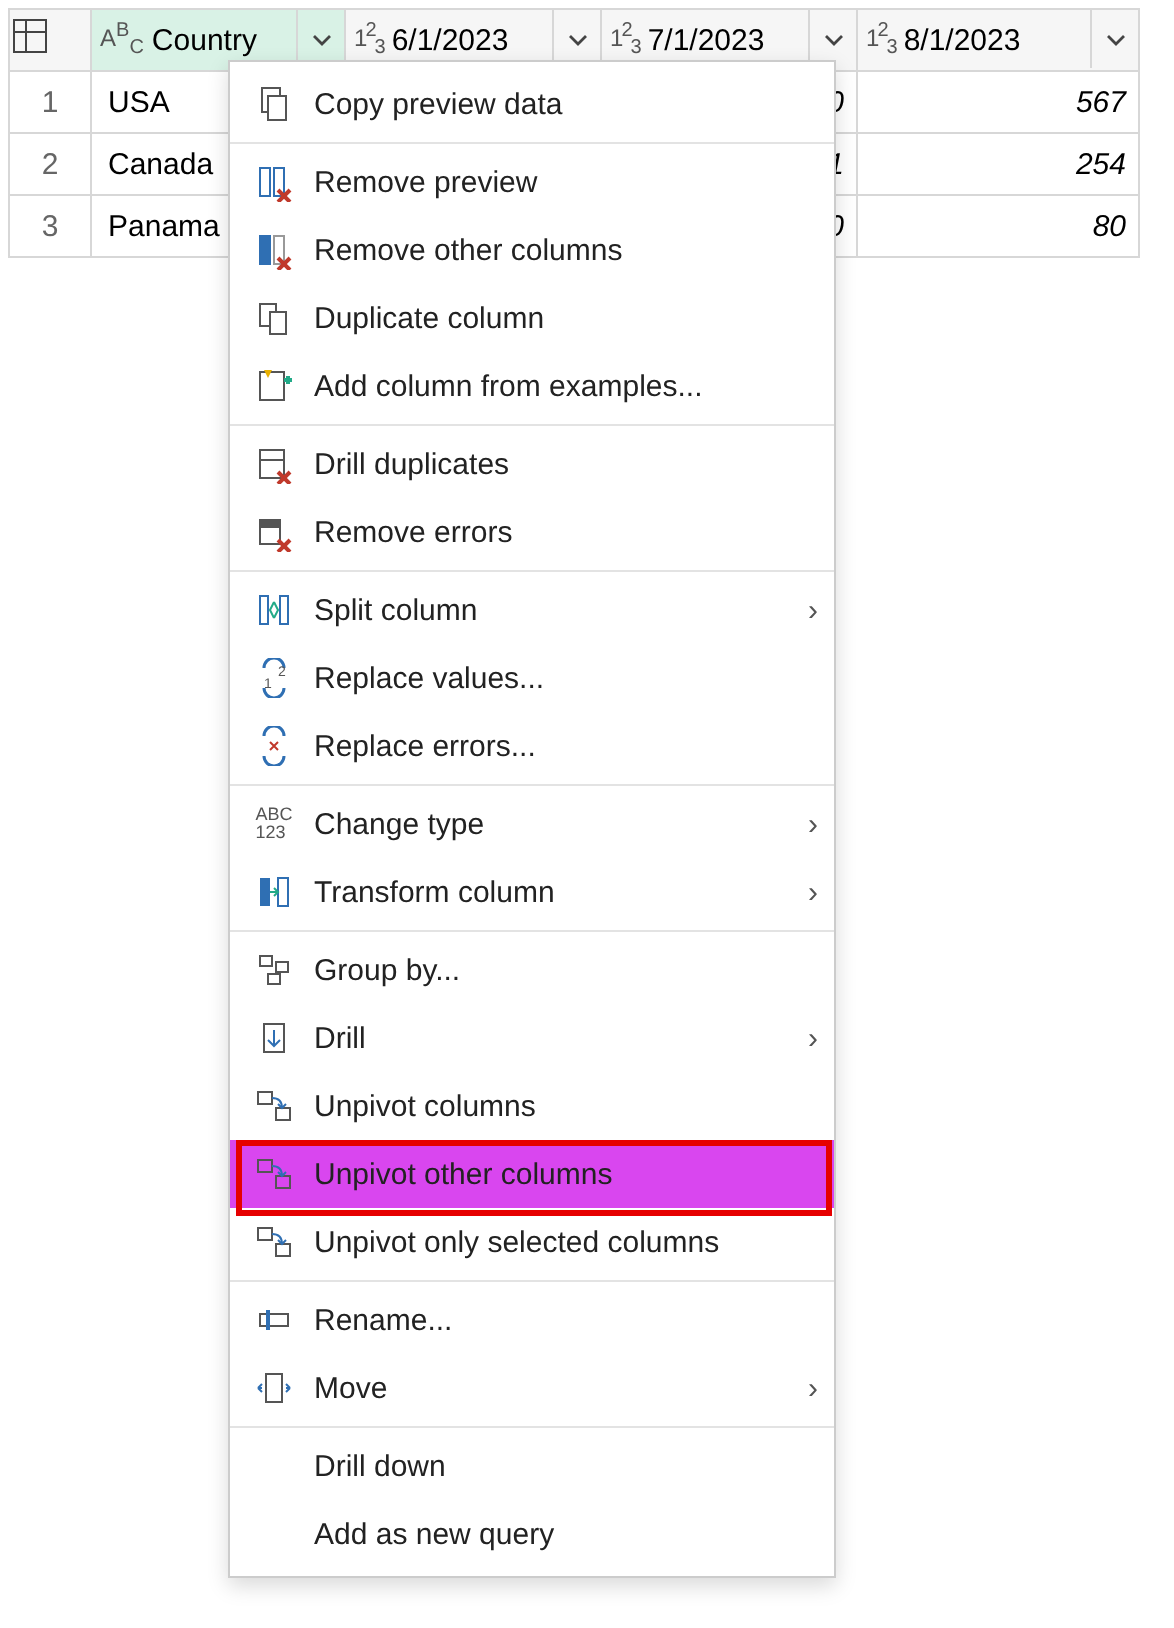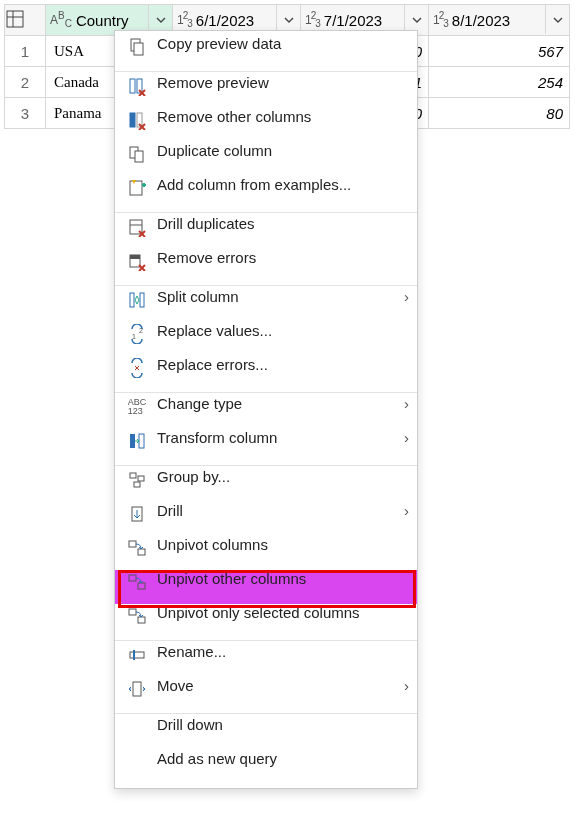--- a/index.html
+++ b/index.html
@@ -9,32 +9,32 @@
   .table { border-collapse: collapse; position: absolute; top: 4px; left: 4px; font-size: 15px; }
   .table th, .table td { border: 1px solid #d7d7d7; height: 31px; text-align: left; }
   .table th { background: #f6f6f6; font-weight: normal; position: relative; }
   .table th.selected { background: #d9f2e6; }
   .table .rowhdr { width: 41px; text-align: center; color: #666; }
   .table th.corner { width: 41px; }
   .table .c-country { width: 127px; }
   .table .c-date    { width: 128px; }
   .table .c-date2   { width: 128px; }
   .table .c-date3   { width: 141px; }
-  .table td.txt { padding-left: 8px; font-family: Liberation Serif, serif; }
+  .table td.txt { padding-left: 8px; }
   .table td.num { text-align: right; padding-right: 6px; font-style: italic; }
   .table td.last { font-style: italic; }
   .col-label { display: flex; align-items: center; height: 100%; padding-left: 4px; }
   .type-ico { font-size: 12px; color: #555; margin-right: 4px; font-weight: normal; }
   .type-num { font-size: 12px; color: #555; margin-right: 4px; letter-spacing: -1px; }
   .dd { position: absolute; right: 0; top: 0; width: 24px; height: 29px; border-left: 1px solid #d7d7d7; display: flex; align-items: center; justify-content: center; }
   .dd svg { width: 10px; height: 10px; }
 
   
   .menu { position: absolute; top: 30px; left: 114px; width: 304px; background: #fff; border: 1px solid #ccc; box-shadow: 0 4px 10px rgba(0,0,0,0.15); padding: 4px 0; font-size: 15px; }
-  .mi { display: flex; align-items: flex-start; height: 34px; padding: 0 8px; position: relative; color: #222; }
+  .mi { display: flex; align-items: center; height: 34px; padding: 0 8px; position: relative; color: #222; }
   .mi.hover { background: #d946ef; }
   .mi .icon { width: 28px; height: 24px; display: flex; align-items: center; justify-content: center; flex-shrink: 0; margin-right: 6px; }
   .mi .label { flex: 1; }
   .mi .chev { width: 16px; text-align: right; color: #555; }
   .sep { height: 1px; background: #e3e3e3; margin: 2px 0; }
   .highlight-box { position: absolute; top: 570px; left: 118px; width: 298px; height: 38px; border: 3px solid #e60000; pointer-events: none; }
   
   .icon svg { width: 20px; height: 20px; }
 </style>
 </head>

